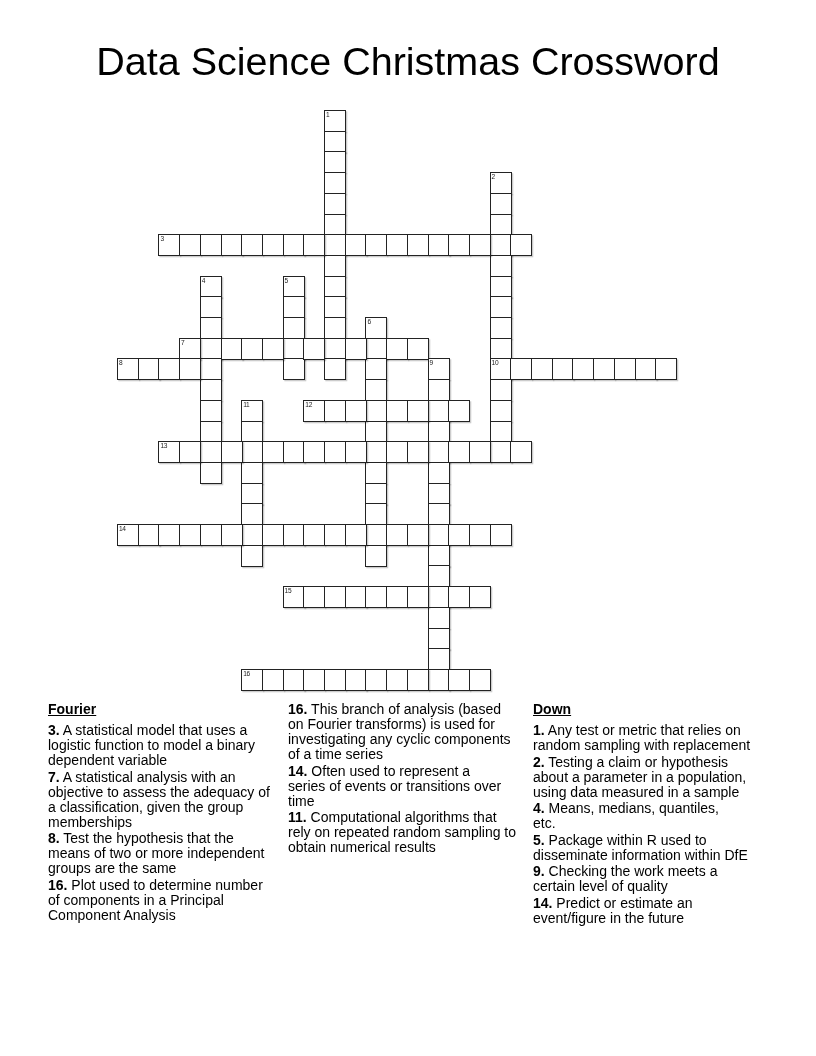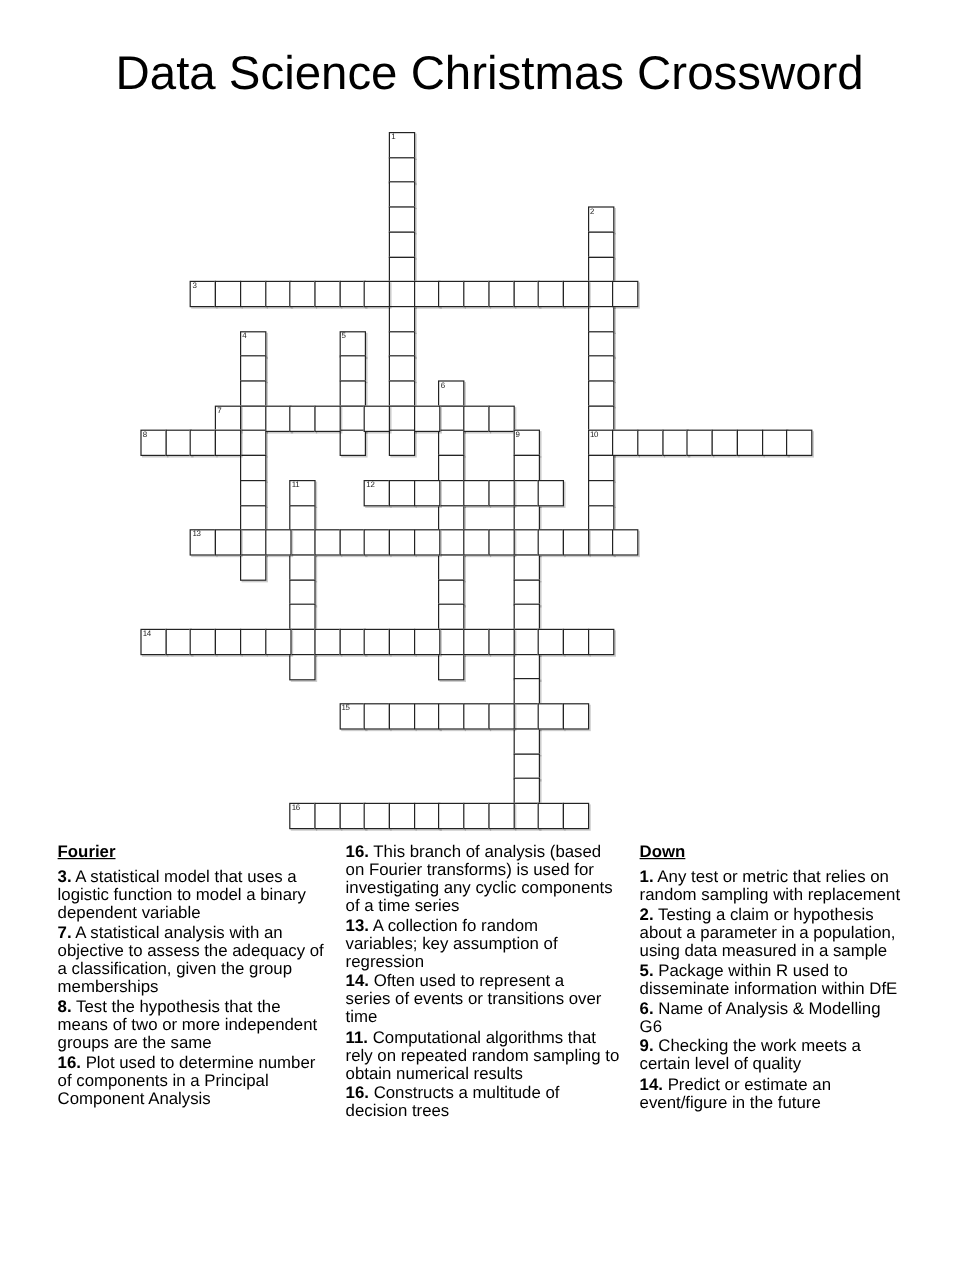--- a/index.html
+++ b/index.html
@@ -282,41 +282,36 @@
     <p class="clue"><b>16.</b> Plot used to determine number
 of components in a Principal
 Component Analysis</p>
   </div>
 
 <div class="clue-col" id="clue-col-2" style="left:288px">
     <p class="clue"><b>16.</b> This branch of analysis (based
 on Fourier transforms) is used for
 investigating any cyclic components
 of a time series</p>
-    <p class="clue"><b>13.</b> A collection fo random
-variables; key assumption of
-regression</p>
     <p class="clue"><b>14.</b> Often used to represent a
 series of events or transitions over
 time</p>
     <p class="clue"><b>11.</b> Computational algorithms that
 rely on repeated random sampling to
 obtain numerical results</p>
-    <p class="clue"><b>16.</b> Constructs a multitude of
-decision trees</p>
   </div>
 
 <div class="clue-col" id="clue-col-3" style="left:533px">
   <h2>Down</h2>
 <p class="clue"><b>1.</b> Any test or metric that relies on
 random sampling with replacement</p>
     <p class="clue"><b>2.</b> Testing a claim or hypothesis
 about a parameter in a population,
 using data measured in a sample</p>
+    <p class="clue"><b>4.</b> Means, medians, quantiles,
+etc.</p>
     <p class="clue"><b>5.</b> Package within R used to
 disseminate information within DfE</p>
-    <p class="clue"><b>6.</b> Name of Analysis &amp; Modelling
-G6</p>
     <p class="clue"><b>9.</b> Checking the work meets a
 certain level of quality</p>
     <p class="clue"><b>14.</b> Predict or estimate an
 event/figure in the future</p>
   </div>
 
 </body></html>

